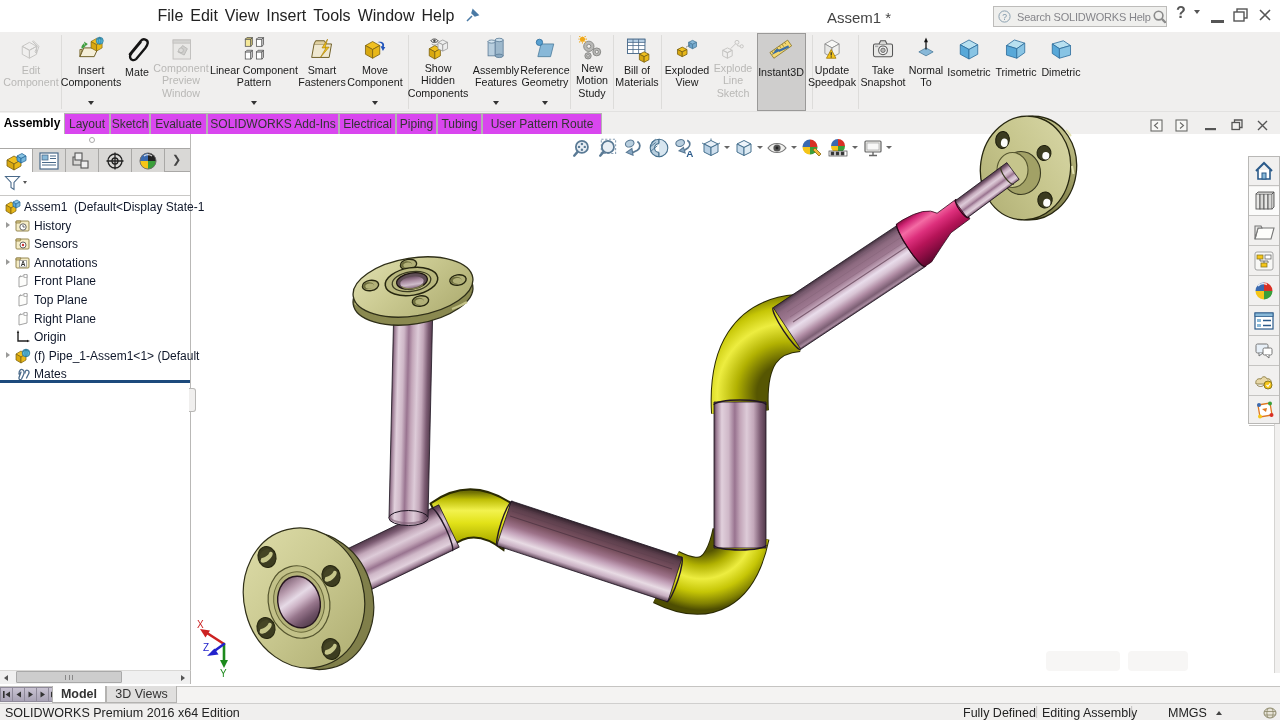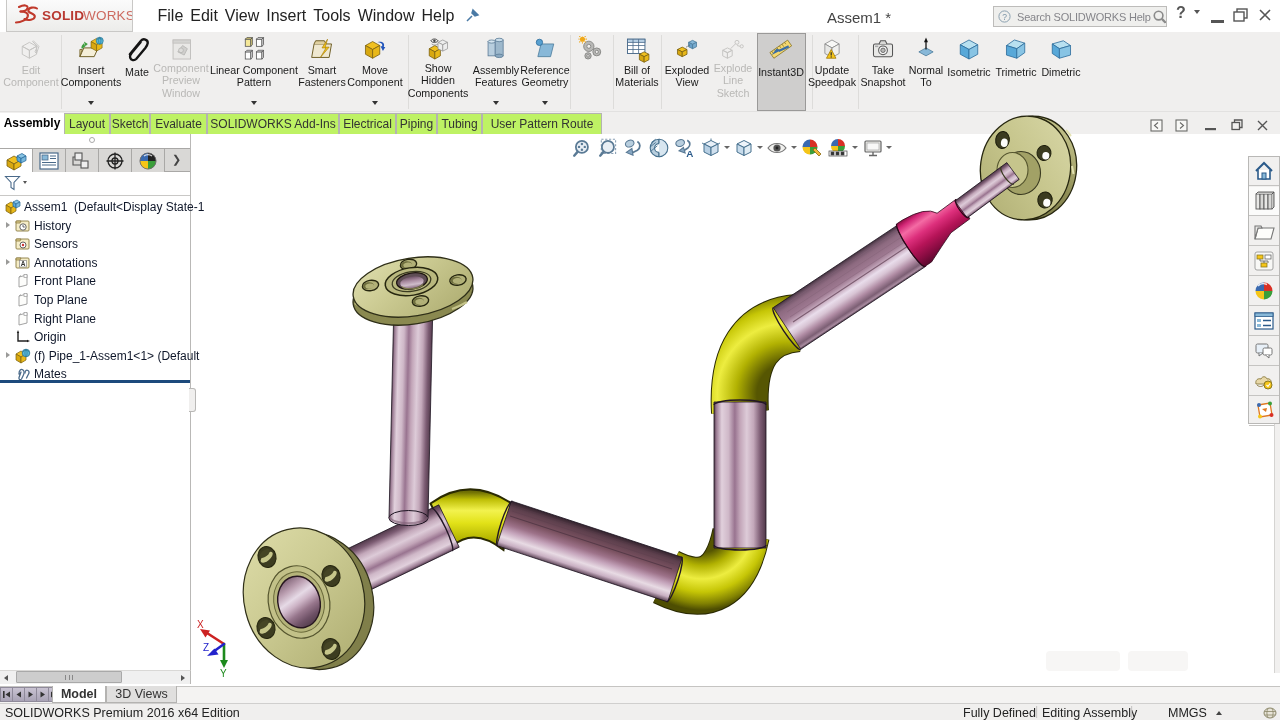--- a/index.html
+++ b/index.html
@@ -23,21 +23,21 @@
 .rbtn .ric { position:absolute; left:50%; transform:translateX(-50%); top:4px; }
 .rbtn .ric svg { width:27px; height:27px; }
 .rbtn .rlb { position:absolute; top:32px; left:50%; transform:translateX(-50%); white-space:pre-line; width:120px;}
 .rbtn .caret { position:absolute; left:50%; transform:translateX(-50%); top:69px; width:0; height:0; border-left:3.5px solid transparent; border-right:3.5px solid transparent; border-top:4px solid #333; }
 .rbtn.gray { color:#b9b8b6; }
 .rsep { position:absolute; top:3px; width:1px; height:74px; background:#dddcda; }
 #instantbox { position:absolute; left:757px; top:1px; width:49px; height:78px; background:#cfcecd; border:1px solid #9a9998; }
 
 
 #cmtabs { position:absolute; left:0; top:112px; width:1280px; height:22px; background:#f0efee; }
-.cmtab { position:absolute; top:1px; height:21px; background:#bef264; border:1px solid #b4b3b1; border-bottom:none; font-size:12px; color:#333; text-align:center; line-height:20px; }
+.cmtab { position:absolute; top:1px; height:21px; background:#d946ef; border:1px solid #b4b3b1; border-bottom:none; font-size:12px; color:#333; text-align:center; line-height:20px; }
 .cmtab.active { background:#fff; font-weight:bold; color:#000; border:none; }
 
 
 #viewport { position:absolute; left:0; top:134px; width:1280px; height:553px; background:#fff; }
 
 
 #lpanel { position:absolute; left:0; top:134px; width:191px; height:536px; background:#fff; border-right:1px solid #b9b8b6; }
 #lpanel-topstrip { position:absolute; left:0; top:0; width:190px; height:14px; background:#fff; }
 #ltabs { position:absolute; left:0; top:14px; width:190px; height:24px; background:#d9d8d6; border-top:1px solid #a9a8a6; border-bottom:1px solid #a9a8a6; }
 .ltab { position:absolute; top:0; width:33px; height:23px; border-right:1px solid #a9a8a6; background:#d9d8d6; }
@@ -61,31 +61,20 @@
 .navb { width:13px; height:15px; background:linear-gradient(#c9c3d2,#a9a3b6); border:1px solid #8f8a9a; margin-right:-1px; display:flex; align-items:center; justify-content:center;}
 .stab { position:absolute; top:686px; height:17px; font-size:12.5px; text-align:center; border:1px solid #b4b3b1; border-top:none; background:#e0dfde; color:#333; }
 .stab.active { background:#fff; font-weight:bold; border-top:none; }
 #statusbar { position:absolute; left:0; top:703px; width:1280px; height:17px; background:#f0efee; border-top:1px solid #d0cfce; font-size:12.5px; color:#222; }
 </style>
 </head>
 <body>
 <div id="app">
 
   <div id="titlebar">
-    <div id="logobox">
-      <svg width="125" height="30" viewBox="0 0 125 30">
-        <g fill="none" stroke="#c0392b" stroke-width="2.1" stroke-linecap="round">
-          <path d="M12 7 C17 4.5 21 5 20.5 8 C20 10.5 16 11.5 13.5 11.5"></path>
-          <path d="M13.5 11.5 C18 11.5 21.5 13 20.8 16.2 C20 19.5 14 22.5 9 22.5"></path>
-          <path d="M30 8.5 C27 6.5 21.5 7.5 21.3 10.5 C21.1 13.5 28 13 27.8 16.5 C27.6 19.8 21 21 17.5 19"></path>
-        </g>
-        <text x="35" y="20" font-family="Liberation Sans" font-size="13.5" font-weight="bold" fill="#b93a32" letter-spacing="0.2">SOLID</text>
-        <text x="76" y="20" font-family="Liberation Sans" font-size="13.5" fill="#cd6a60" letter-spacing="0.2">WORKS</text>
-      </svg>
-    </div>
     <div id="menus">
       <span>File</span>
         <span>Edit</span>
         <span>View</span>
         <span>Insert</span>
         <span>Tools</span>
         <span>Window</span>
         <span>Help</span>
       <svg width="16" height="16" viewBox="0 0 16 16" style="margin-left:6px">
           <path d="M9 2 L14 7 L11 8 L8 5 Z M8 8 L3 13" stroke="#4a7aa5" stroke-width="1.5" fill="#4a7aa5"></path>
@@ -257,20 +246,21 @@
                   <line x1="0" y1="3.8" x2="0" y2="5.5"></line>
                   <line x1="-5.5" y1="0" x2="-3.8" y2="0"></line>
                   <line x1="3.8" y1="0" x2="5.5" y2="0"></line>
                   <line x1="-4" y1="-4" x2="-2.8" y2="-2.8"></line>
                   <line x1="2.8" y1="2.8" x2="4" y2="4"></line>
                   <line x1="-4" y1="4" x2="-2.8" y2="2.8"></line>
                   <line x1="2.8" y1="-2.8" x2="4" y2="-4"></line>
                 </g>
               </g>
 </svg></span>
+          <span class="rlb" style="top:30px">New<br>Motion<br>Study</span>
         </div>
 <div class="rbtn" style="left:572px;width:130px">
           <span class="ric"><svg width="34" height="34" viewBox="0 0 34 34">
 <rect x="5" y="4" width="22" height="18" fill="#fff" stroke="#4a6a8a" stroke-width="1.2"></rect>
 <rect x="5" y="4" width="22" height="4" fill="#b8d0e4" stroke="#4a6a8a" stroke-width="1"></rect>
 <path d="M5 12 h22 M5 17 h22 M12 4 v18 M19 4 v18" stroke="#4a6a8a" stroke-width="1"></path>
 <g transform="translate(18,18)">
                 <path d="M2 5 L8 2 L14 5 L8 8 Z" fill="#f0c020" stroke="#7a6010"></path>
                 <path d="M2 5 L8 8 L8 15 L2 12 Z" fill="#d8a810" stroke="#7a6010"></path>
                 <path d="M14 5 L8 8 L8 15 L14 12 Z" fill="#e8b818" stroke="#7a6010"></path>

